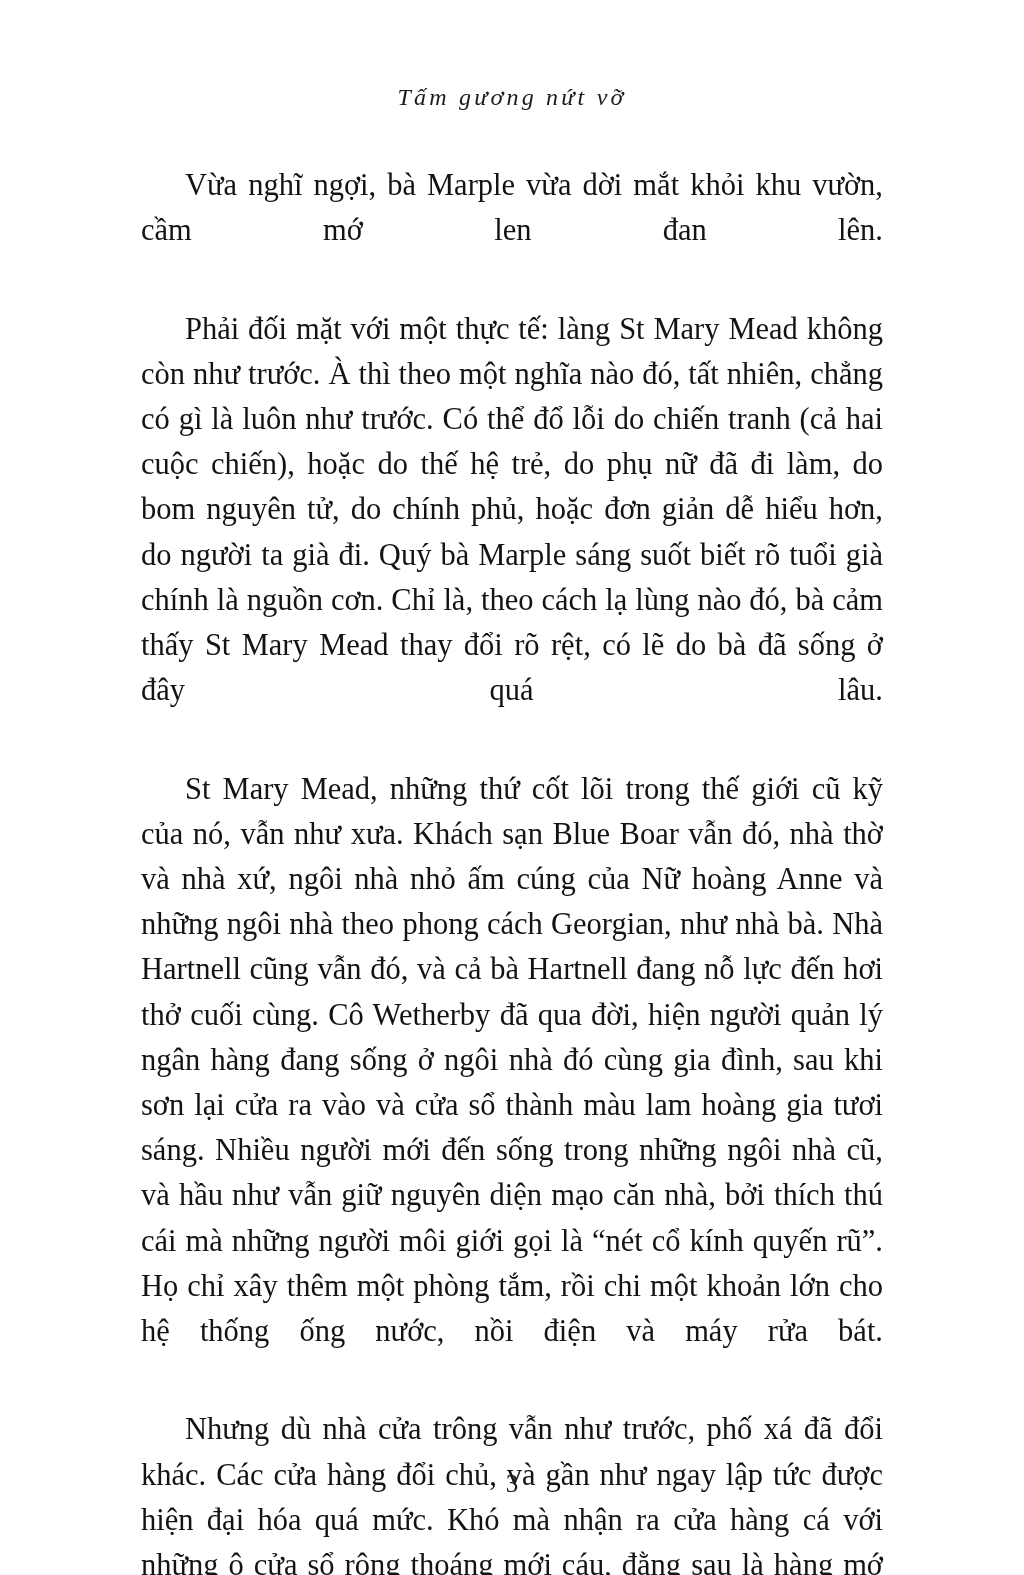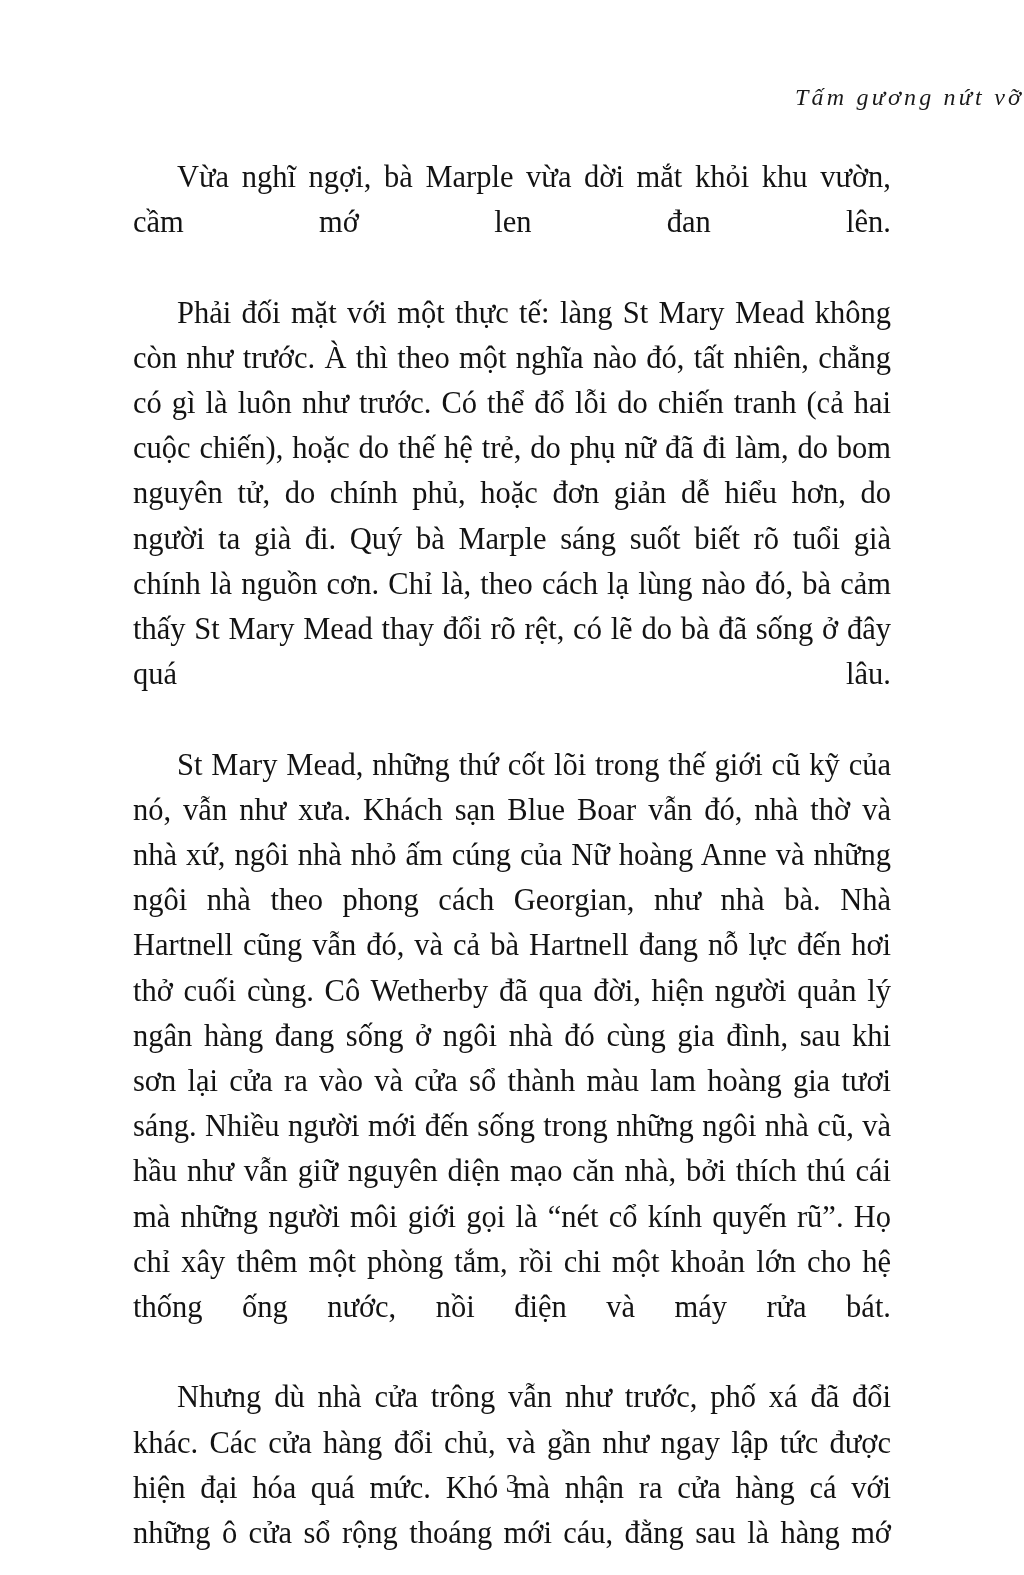--- a/index.html
+++ b/index.html
@@ -17,35 +17,35 @@
     height: 1575px;
     background: #ffffff;
     overflow: hidden;
     box-sizing: border-box;
   }
   .running-head {
     position: absolute;
     top: 84px;
     left: 0;
     width: 1024px;
-    text-align: right;
+    text-align: center;
     font-style: italic;
     font-size: 24px;
     letter-spacing: 3.2px;
     color: #1a1a1a;
     white-space: nowrap;
   }
   .text-block {
     position: absolute;
     top: 155px;
     left: 133px;
     width: 758px;
   }
   p.para {
-    margin: 0;
+    margin: 8px;
     text-indent: 44px;
     font-size: 30.5px;
     line-height: 45.2px;
     text-align: justify;
     text-justify: inter-word;
     color: #131313;
     hyphens: none;
     word-spacing: 0.1px;
   }
   p.para .it {

